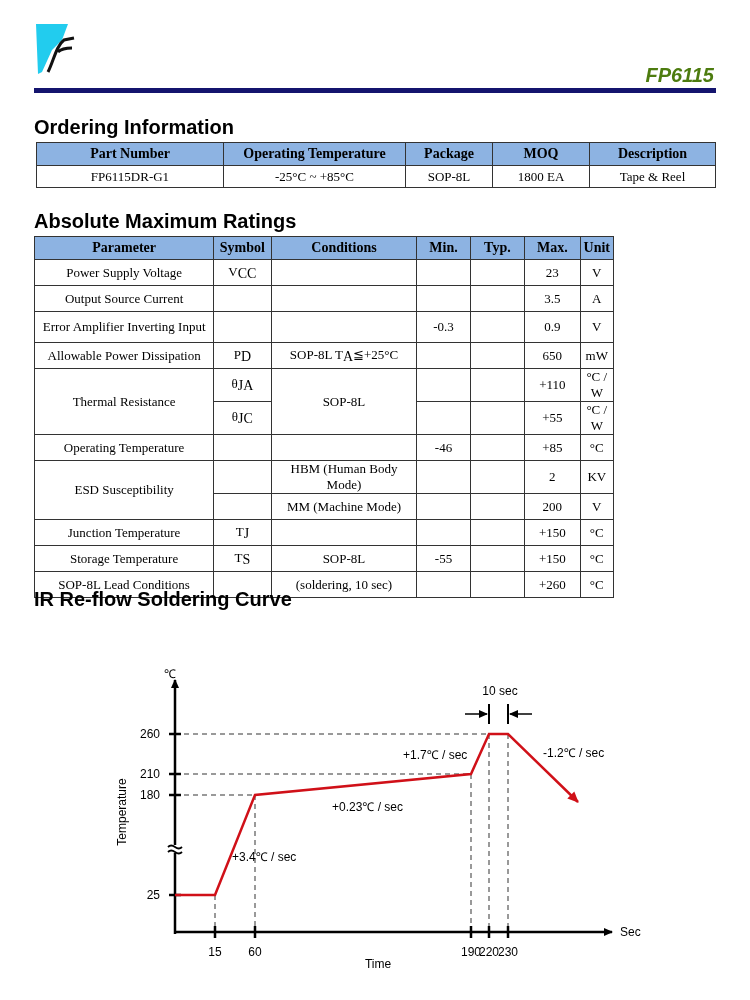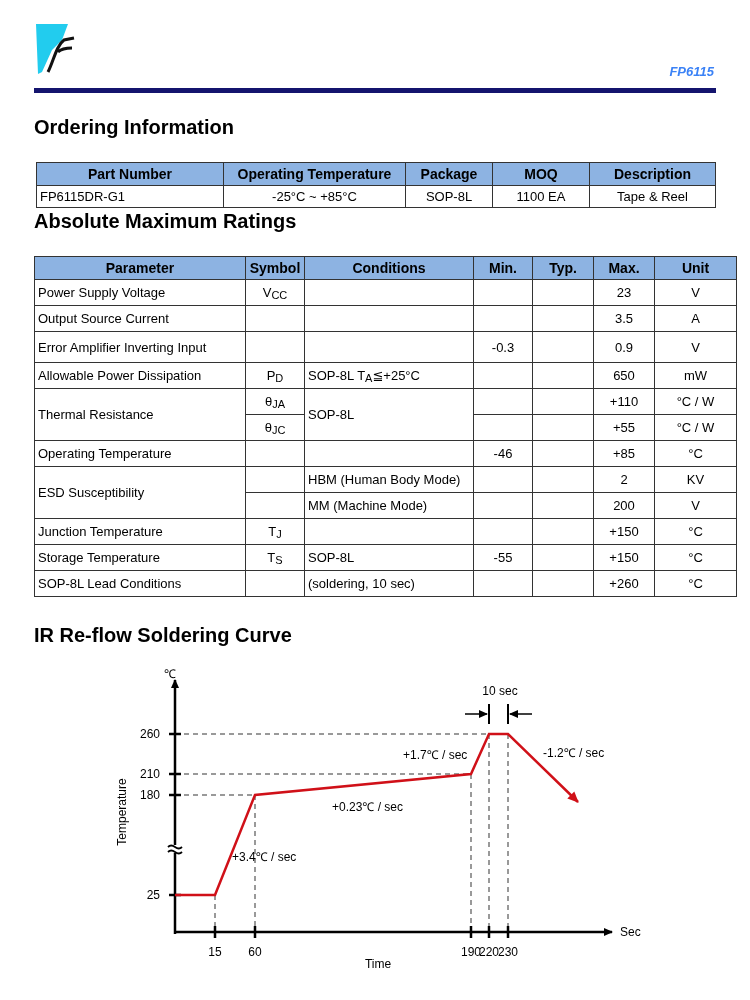--- a/index.html
+++ b/index.html
@@ -1,28 +1,28 @@
 <!DOCTYPE html>
 <html><head>
 <meta charset="utf-8">
 <style>
   html, body { margin:0; padding:0; background:#ffffff; }
   body { width:750px; height:1000px; position:relative; overflow:hidden; font-family:"Liberation Sans", sans-serif; color:#000; }
   .logo { position:absolute; left:34px; top:22px; width:240px; height:60px; }
   .logo-text { position:absolute; left:52px; top:0; font-style:italic; font-weight:bold; color:#e3121b; font-size:27px; line-height:24px; letter-spacing:-0.5px; font-family:"Liberation Sans", sans-serif; }
   .logo-text .l1 { display:block; padding-left:12px; }
   .logo-text .l2 { display:block; }
-  .part-no { position:absolute; right:36px; top:64px; font-style:italic; font-weight:bold; color:#3b82f6; font-size:13px; font-family:"Liberation Sans", sans-serif; }
+  .part-no { position:absolute; right:36px; top:64px; font-style:italic; font-weight:bold; color:#4d7c0f; font-size:20px; font-family:"Liberation Sans", sans-serif; }
   .hrule { position:absolute; left:34px; top:88px; width:682px; height:5px; background:#14146e; }
   h2 { position:absolute; margin:0; font-size:20px; font-weight:bold; font-family:"Liberation Sans", sans-serif;text-align:right; }
-  table { position:absolute; border-collapse:collapse; font-size:13px; font-family:Liberation Sans, sans-serif;margin-top:20px; }
+  table { position:absolute; border-collapse:collapse; font-size:13px; font-family:Liberation Serif, serif; }
   th { background:#8db3e2; font-weight:bold; font-size:14px; border:1px solid #333; padding:0 3px; height:22px; }
   td { border:1px solid #333; padding:0 3px; text-align:center; }
-  td.l { text-align:left;border-radius:10px; }
-  sub { font-size:11px; vertical-align:-2px; }
+  td.l { text-align:center;border-radius:10px; }
+  sub { font-size:14px; vertical-align:-2px; }
   .ord td { height:21px; }
   .amr td { height:25px; }
   svg text { font-family:"Liberation Sans", sans-serif; }
 </style>
 </head>
 <body>
 
 <div class="logo">
   <svg width="60" height="60" style="position:absolute;left:0;top:0">
     <polygon points="2,2 34,2 28,18 18,28 8,50 4,52" fill="#22ccee"></polygon>
@@ -40,28 +40,28 @@
     <th style="width:180px">Part Number</th>
     <th style="width:175px">Operating Temperature</th>
     <th style="width:80px">Package</th>
     <th style="width:90px">MOQ</th>
     <th>Description</th>
   </tr>
   <tr>
     <td class="l">FP6115DR-G1</td>
     <td>-25°C ~ +85°C</td>
     <td>SOP-8L</td>
-    <td>1100 EA</td>
+    <td>1800 EA</td>
     <td>Tape &amp; Reel</td>
   </tr>
 </tbody>
   </table>
 
 <h2 style="left:34px;top:210px">Absolute Maximum Ratings</h2>
-<table class="amr" style="left:34px;top:236px;width:703px">
+<table class="amr" style="left:34px;top:236px;width:580px">
   <tbody>
       <tr>
     <th style="width:204px">Parameter</th>
     <th style="width:52px">Symbol</th>
     <th style="width:162px">Conditions</th>
     <th style="width:52px">Min.</th>
     <th style="width:54px">Typ.</th>
     <th style="width:54px">Max.</th>
     <th>Unit</th>
   </tr>
@@ -176,21 +176,21 @@
     <td></td>
     <td class="l">(soldering, 10 sec)</td>
     <td></td>
     <td></td>
     <td>+260</td>
     <td>°C</td>
   </tr>
 </tbody>
   </table>
 
-<h2 style="left:34px;top:624px">IR Re-flow Soldering Curve</h2>
+<h2 style="left:34px;top:588px">IR Re-flow Soldering Curve</h2>
 
 <svg id="reflow-chart" width="750" height="360" style="position:absolute;left:0;top:640px">
   <defs>
     <marker id="arrBlack" markerWidth="10" markerHeight="10" refX="8" refY="5" orient="auto" markerUnits="userSpaceOnUse">
       <path d="M0,1 L9,5 L0,9 Z" fill="#000"></path>
     </marker>
     <marker id="arrRed" markerWidth="12" markerHeight="12" refX="10" refY="6" orient="auto" markerUnits="userSpaceOnUse">
       <path d="M0,1 L11,6 L0,11 Z" fill="#d01018"></path>
     </marker>
   </defs>

